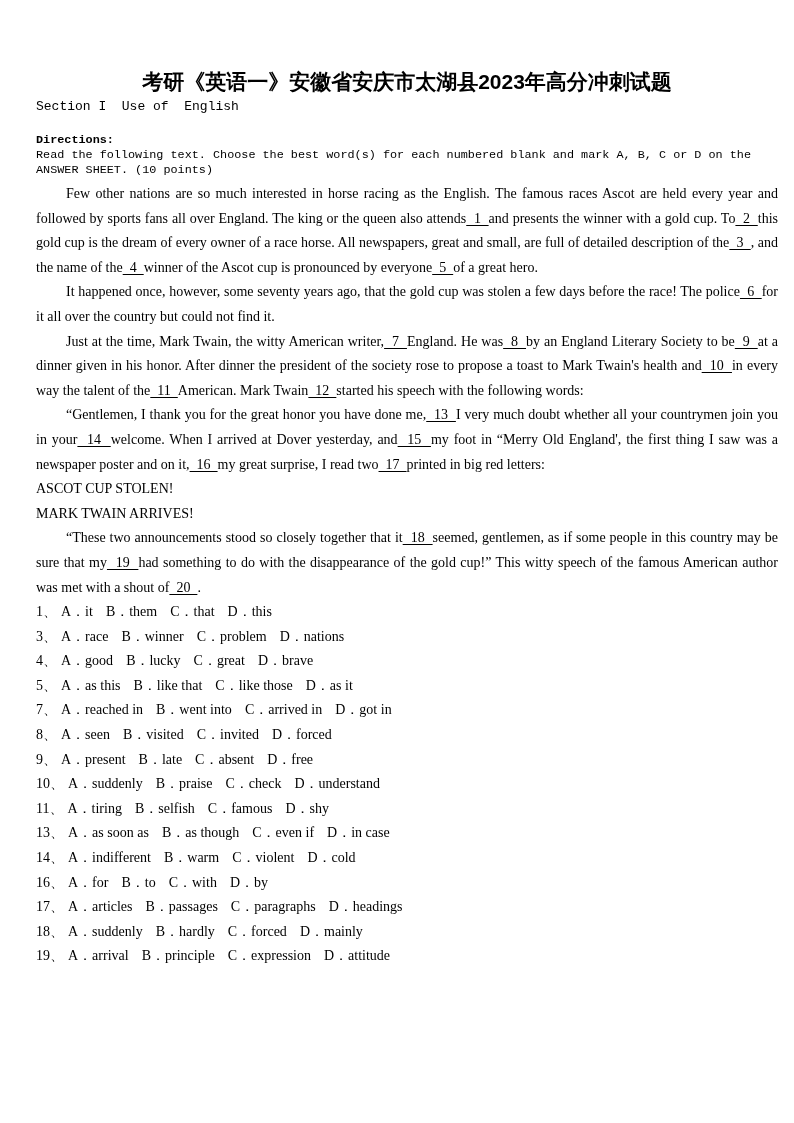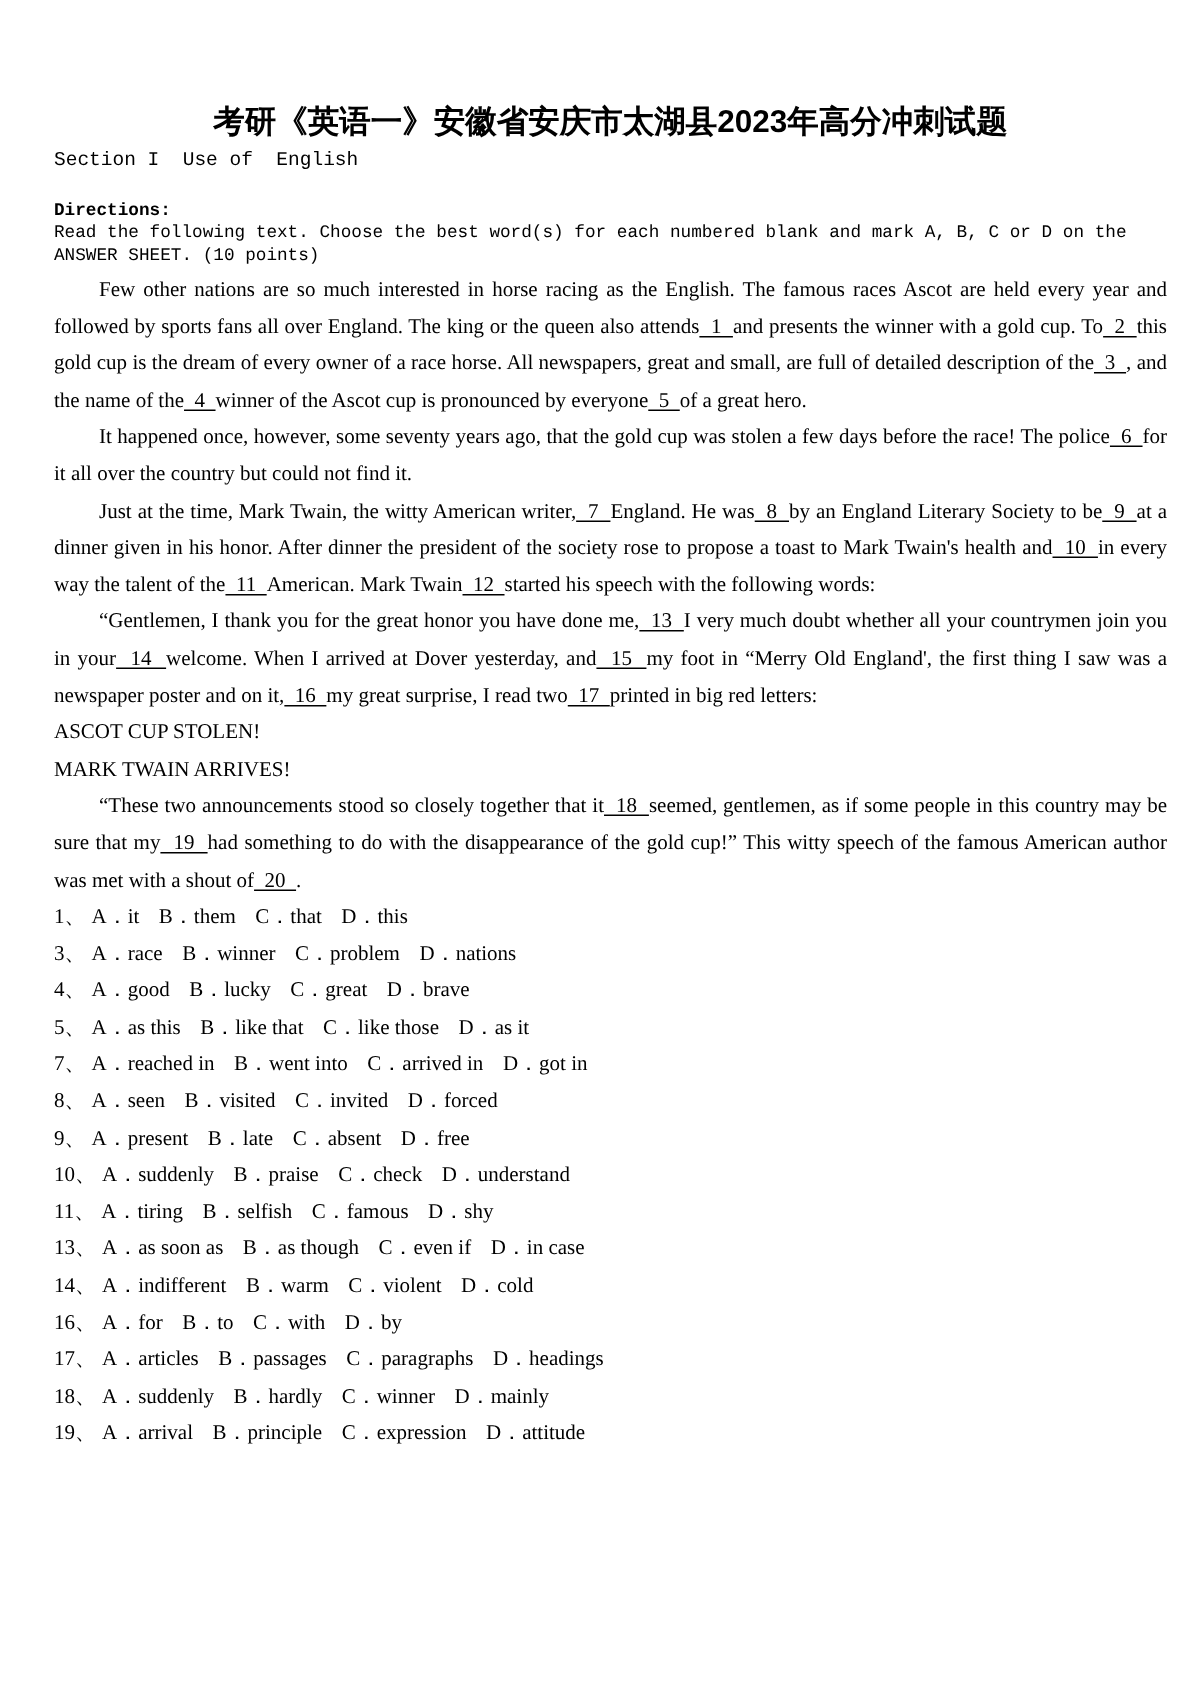--- a/index.html
+++ b/index.html
@@ -117,17 +117,17 @@
       <div class="question-row"><span class="qnum">5、</span><span class="option">A．as this</span><span class="option">B．like that</span><span class="option">C．like those</span><span class="option">D．as it</span></div>
       <div class="question-row"><span class="qnum">7、</span><span class="option">A．reached in</span><span class="option">B．went into</span><span class="option">C．arrived in</span><span class="option">D．got in</span></div>
       <div class="question-row"><span class="qnum">8、</span><span class="option">A．seen</span><span class="option">B．visited</span><span class="option">C．invited</span><span class="option">D．forced</span></div>
       <div class="question-row"><span class="qnum">9、</span><span class="option">A．present</span><span class="option">B．late</span><span class="option">C．absent</span><span class="option">D．free</span></div>
       <div class="question-row"><span class="qnum">10、</span><span class="option">A．suddenly</span><span class="option">B．praise</span><span class="option">C．check</span><span class="option">D．understand</span></div>
       <div class="question-row"><span class="qnum">11、</span><span class="option">A．tiring</span><span class="option">B．selfish</span><span class="option">C．famous</span><span class="option">D．shy</span></div>
       <div class="question-row"><span class="qnum">13、</span><span class="option">A．as soon as</span><span class="option">B．as though</span><span class="option">C．even if</span><span class="option">D．in case</span></div>
       <div class="question-row"><span class="qnum">14、</span><span class="option">A．indifferent</span><span class="option">B．warm</span><span class="option">C．violent</span><span class="option">D．cold</span></div>
       <div class="question-row"><span class="qnum">16、</span><span class="option">A．for</span><span class="option">B．to</span><span class="option">C．with</span><span class="option">D．by</span></div>
       <div class="question-row"><span class="qnum">17、</span><span class="option">A．articles</span><span class="option">B．passages</span><span class="option">C．paragraphs</span><span class="option">D．headings</span></div>
-      <div class="question-row"><span class="qnum">18、</span><span class="option">A．suddenly</span><span class="option">B．hardly</span><span class="option">C．winner</span><span class="option">D．mainly</span></div>
+      <div class="question-row"><span class="qnum">18、</span><span class="option">A．suddenly</span><span class="option">B．hardly</span><span class="option">C．forced</span><span class="option">D．mainly</span></div>
       <div class="question-row"><span class="qnum">19、</span><span class="option">A．arrival</span><span class="option">B．principle</span><span class="option">C．expression</span><span class="option">D．attitude</span></div>
     </div>
 
 </div>
 
 </body></html>

